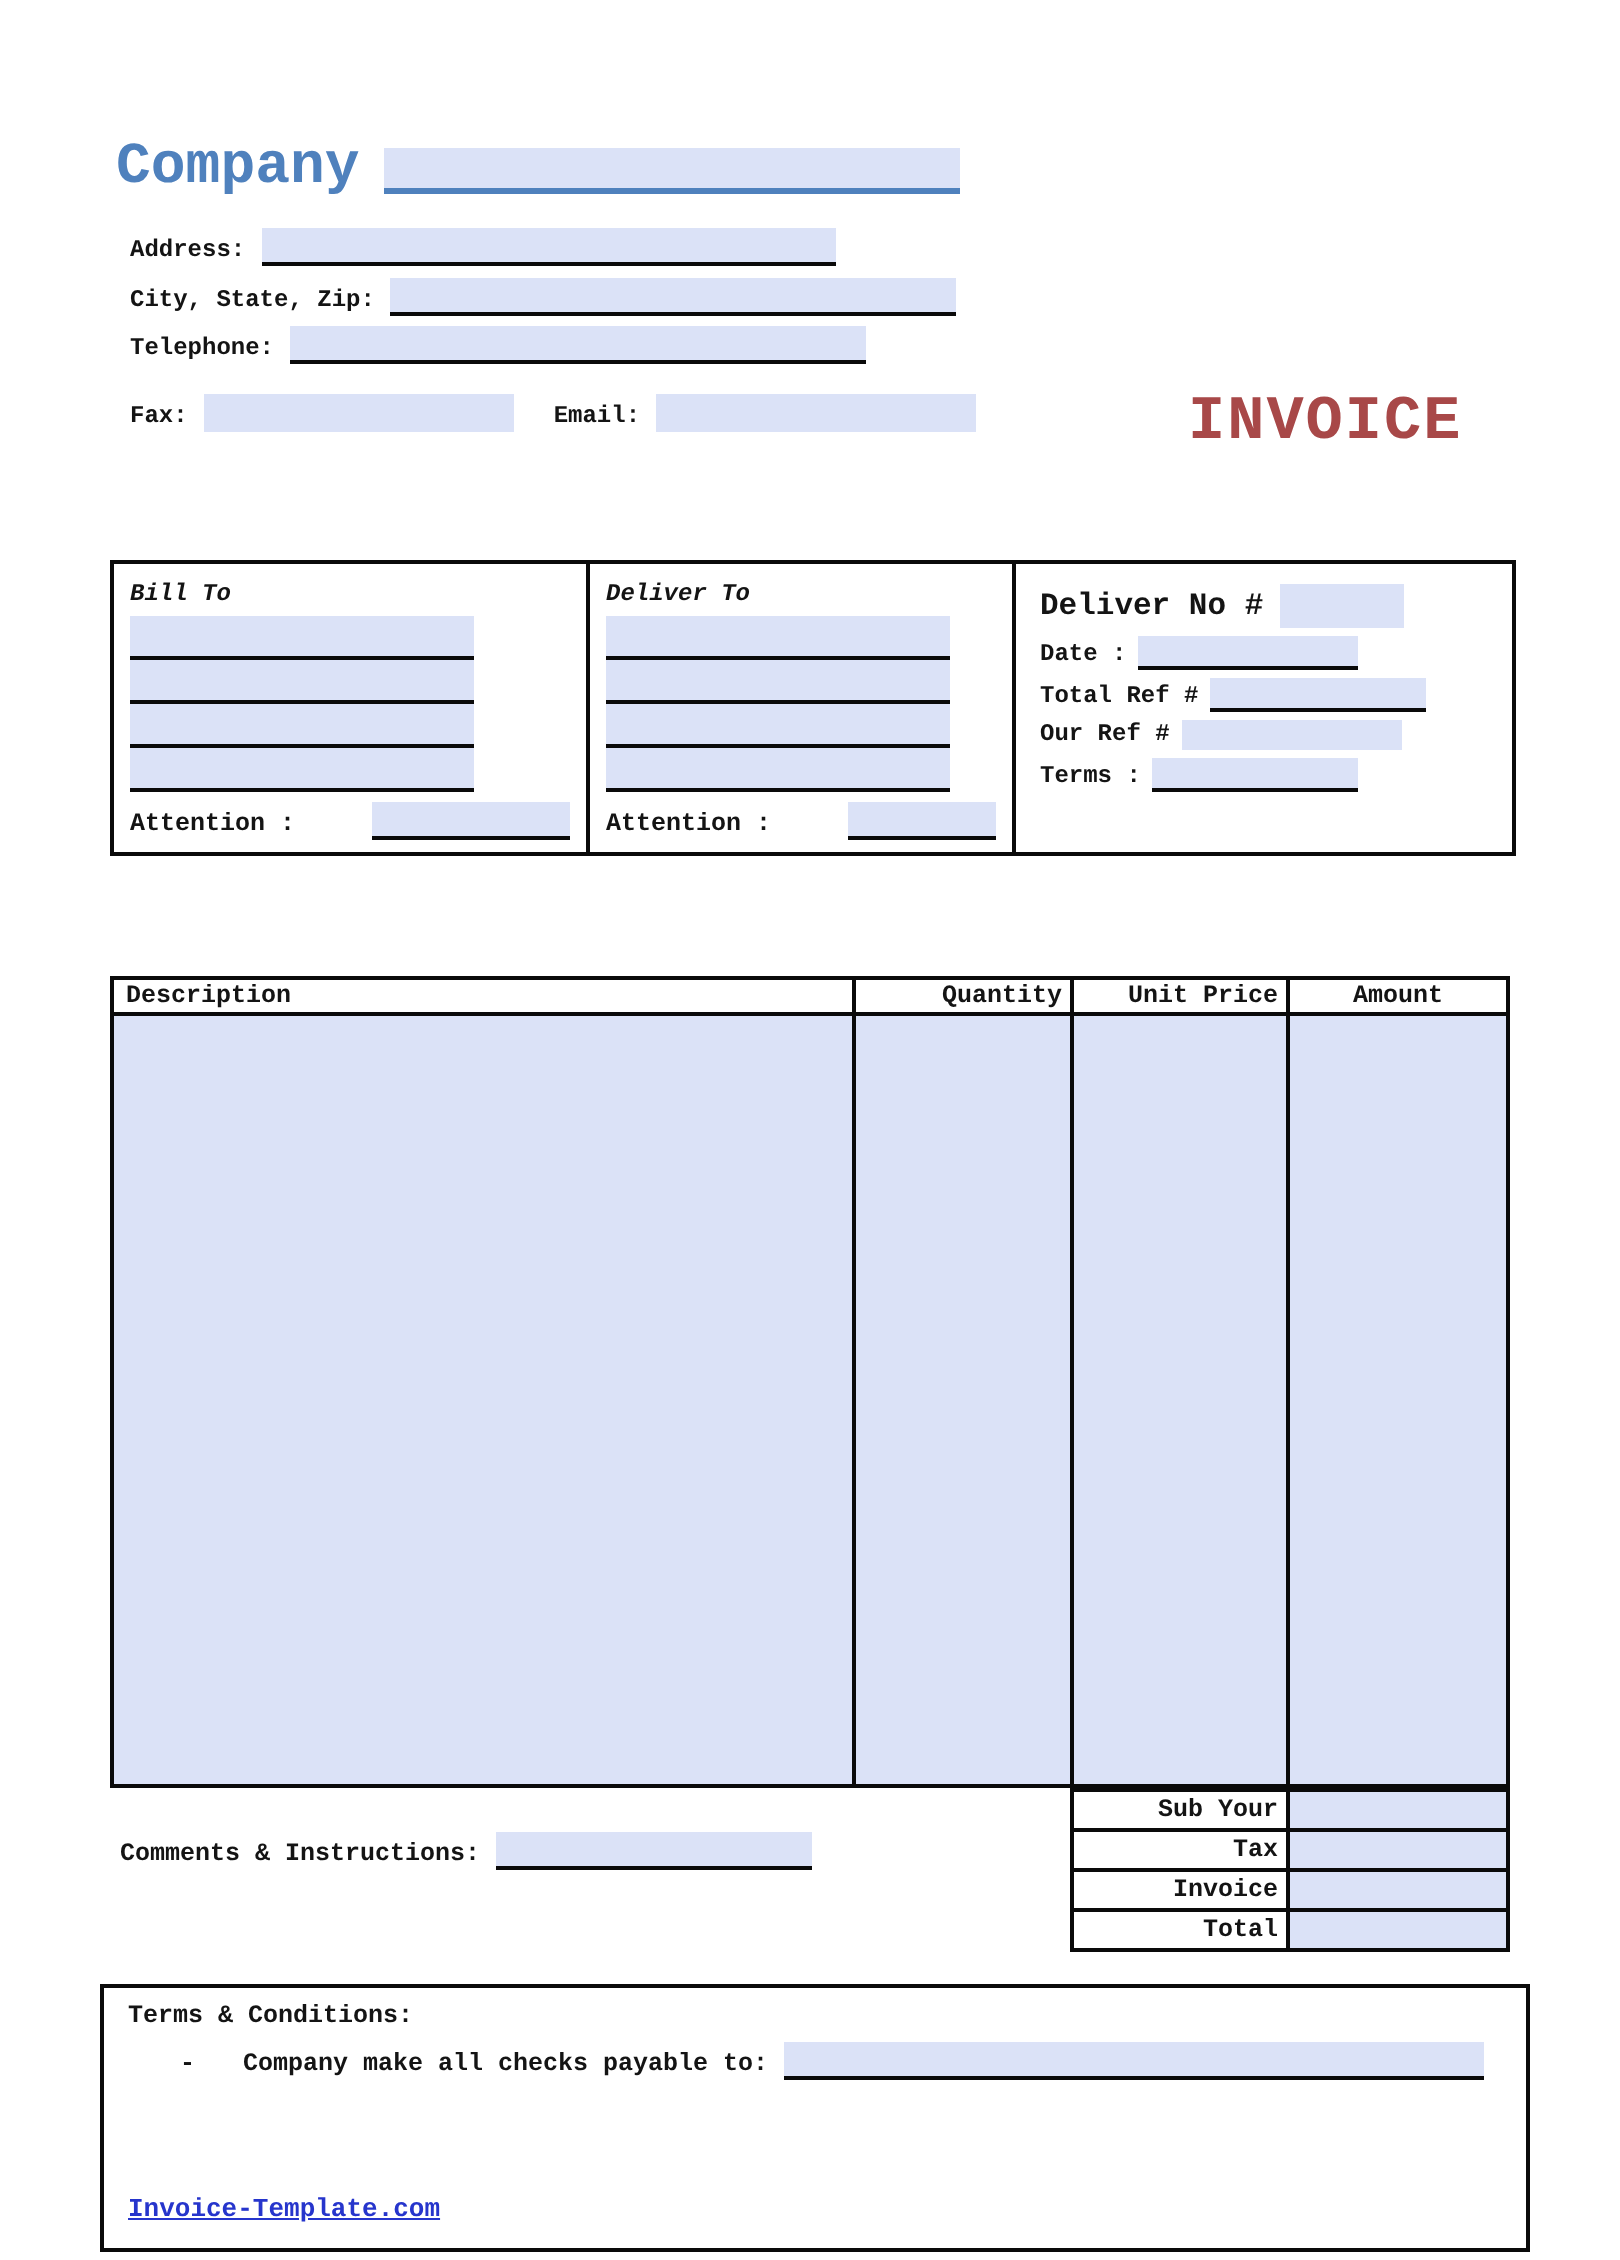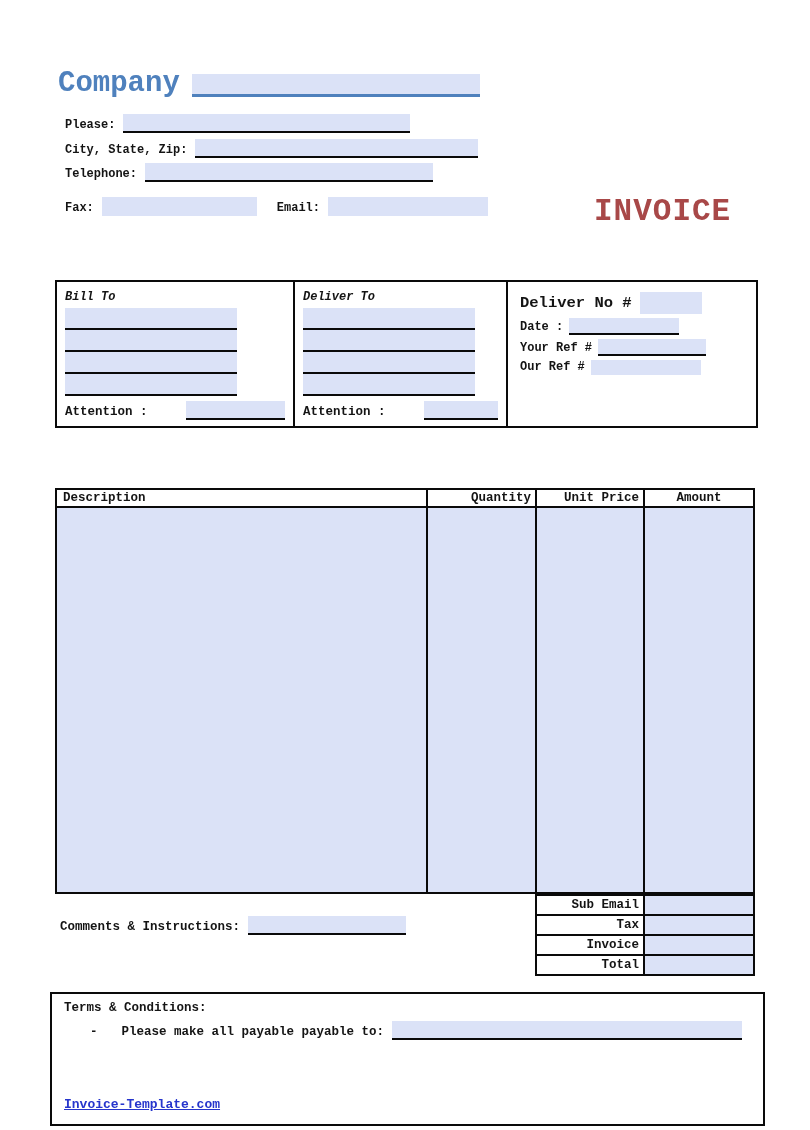--- a/index.html
+++ b/index.html
@@ -82,21 +82,21 @@
 <body>
 
 <div class="page">
 
   <div class="company-row">
     <span class="company-title">Company</span>
     <span class="company-field"></span>
   </div>
 
   <div class="hdr-row" style="left:65px;top:66px">
-    <span class="lbl">Please:</span>
+    <span class="lbl">Address:</span>
     <span class="field u" style="width:287px"></span>
   </div>
   <div class="hdr-row" style="left:65px;top:91px">
     <span class="lbl">City, State, Zip:</span>
     <span class="field u" style="width:283px"></span>
   </div>
   <div class="hdr-row" style="left:65px;top:115px">
     <span class="lbl">Telephone:</span>
     <span class="field u" style="width:288px"></span>
   </div>
@@ -138,26 +138,30 @@
     <div class="party cell-info">
       <div class="inv-no-row">
         <span class="inv-no-label">Deliver No #</span>
         <span class="field inv-no-field"></span>
       </div>
       <div class="info-row">
         <span class="lbl">Date :</span>
         <span class="field u" style="width:110px"></span>
       </div>
       <div class="info-row">
-        <span class="lbl">Your Ref #</span>
+        <span class="lbl">Total Ref #</span>
         <span class="field u" style="width:108px"></span>
       </div>
       <div class="info-row">
         <span class="lbl">Our Ref #</span>
         <span class="field" style="width:110px"></span>
+      </div>
+      <div class="info-row">
+        <span class="lbl">Terms :</span>
+        <span class="field u" style="width:103px"></span>
       </div>
     </div>
   </div>
 
   <div class="items">
     <div class="items-header">
       <div class="col c0">Description</div>
       <div class="col c1">Quantity</div>
       <div class="col c2">Unit Price</div>
       <div class="col c3">Amount</div>
@@ -165,21 +169,21 @@
     <div class="items-body">
       <div class="col c0"></div>
       <div class="col c1"></div>
       <div class="col c2"></div>
       <div class="col c3"></div>
     </div>
   </div>
 
   <div class="totals">
     <div class="totals-row">
-      <div class="t-label">Sub Email</div>
+      <div class="t-label">Sub Your</div>
       <div class="t-value"></div>
     </div>
     <div class="totals-row">
       <div class="t-label">Tax</div>
       <div class="t-value"></div>
     </div>
     <div class="totals-row">
       <div class="t-label">Invoice</div>
       <div class="t-value"></div>
     </div>
@@ -191,19 +195,19 @@
 
   <div class="comments-row">
     <span class="lbl" style="font-size:12.5px">Comments &amp; Instructions:</span>
     <span class="field u"></span>
   </div>
 
   <div class="terms-box">
     <div class="terms-title">Terms &amp; Conditions:</div>
     <div class="payable-row">
       <span class="payable-dash">-</span>
-      <span class="lbl" style="font-size:12.5px">Please make all payable payable to:</span>
+      <span class="lbl" style="font-size:12.5px">Company make all checks payable to:</span>
       <span class="field u"></span>
     </div>
     <div class="site-link">Invoice-Template.com</div>
   </div>
 
 </div>
 
 </body></html>

